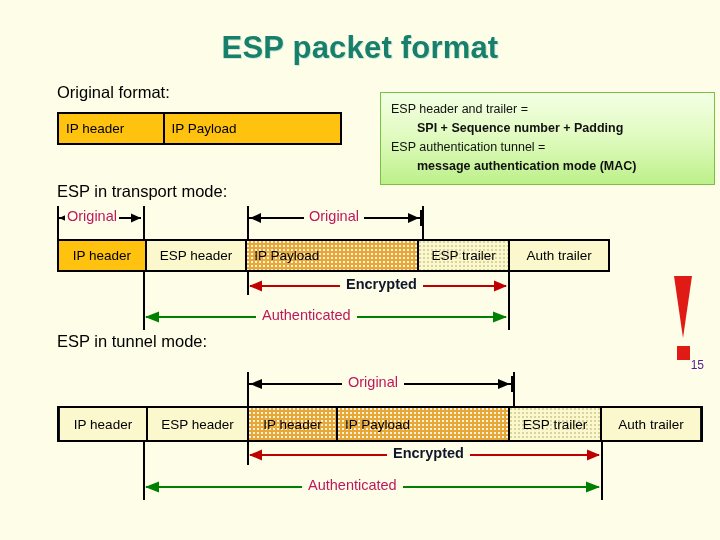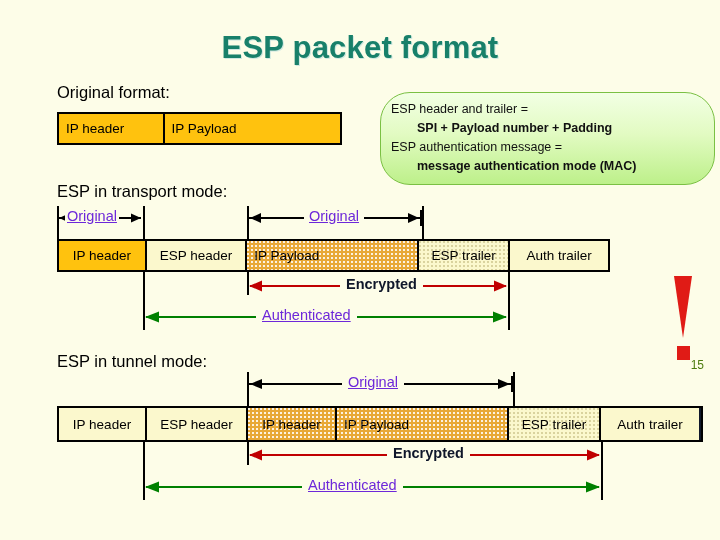--- a/index.html
+++ b/index.html
@@ -44,20 +44,21 @@
     white-space: nowrap;
   }
 
   
   .row {
     position: absolute;
     box-sizing: border-box;
     border: 2.5px solid #000;
     display: flex;
     background: #0f172a;
+    justify-content: center;
   }
   .cell {
     box-sizing: border-box;
     position: relative;
     display: flex;
     align-items: center;
     font-size: 13.5px;
     color: #000;
     padding-left: 7px;
     white-space: nowrap;
@@ -114,21 +115,21 @@
   }
   .measure svg { display: block; overflow: visible; }
   .measure .mtext {
     position: absolute;
     top: -2px;
     font-size: 14.5px;
     white-space: nowrap;
     background: transparent;
     line-height: 18px;
   }
-  .mtext.black { color: #6d28d9; text-decoration: underline; }
+  .mtext.black { color: #be185d; }
   .mtext.red   { color: #0f172a; }
 
   
   .excl {
     position: absolute;
     left: 672px;
     top: 276px;
     width: 22px;
     height: 86px;
   }
@@ -149,45 +150,45 @@
     width: 13px;
     height: 14px;
     background: #e01b16;
   }
 
   .pagenum {
     position: absolute;
     right: 16px;
     bottom: 8px;
     font-size: 12px;
-    color: #4d7c0f;
+    color: #4c1d95;
   }
 </style>
 </head>
 <body>
 
 <div class="slide">
 
   <div class="title">ESP packet format</div>
 
   <div class="label" style="left:57px; top:83px;">Original format:</div>
 
   <div class="row" style="left:57px; top:112px; width:285px; height:33px;">
     <div class="cell fill-gold" style="width:105px;">
       <span>IP header</span>
     </div>
     <div class="cell fill-gold" style="width:180px;">
       <span>IP Payload</span>
     </div>
   </div>
 
-  <div class="callout" style="left:380px; top:92px; width:335px; height:93px;border-radius:30px;">
+  <div class="callout" style="left:380px; top:92px; width:335px; height:93px;">
     <div class="hd">ESP header and trailer =</div>
-    <div class="ind">SPI + Payload number + Padding</div>
-    <div class="hd">ESP authentication message =</div>
+    <div class="ind">SPI + Sequence number + Padding</div>
+    <div class="hd">ESP authentication tunnel =</div>
     <div class="ind">message authentication mode (MAC)</div>
   </div>
 
   <div class="label" style="left:57px; top:182px;">ESP in transport mode:</div>
 
   <div class="vline" style="left:57px;  top:206px; height:35px;"></div>
   <div class="vline" style="left:143px; top:206px; height:35px;"></div>
   <div class="vline" style="left:247px; top:206px; height:35px;"></div>
   <div class="vline" style="left:422px; top:206px; height:35px;"></div>
 
@@ -249,21 +250,21 @@
       <polygon points="364,9 350,3.5 350,14.5" fill="#008000"></polygon>
     </svg>
     <span class="mtext black" style="left:113px; background:#fdfde8; padding:0 6px;">Authenticated</span>
   </div>
 
   <div class="excl">
     <div class="bar"></div>
     <div class="dot"></div>
   </div>
 
-  <div class="label" style="left:57px; top:352px;">ESP in tunnel mode:</div>
+  <div class="label" style="left:57px; top:332px;">ESP in tunnel mode:</div>
 
   <div class="vline" style="left:247px; top:372px; height:36px;"></div>
   <div class="vline" style="left:513px; top:372px; height:36px;"></div>
 
   <div class="measure" style="left:247px; top:375px; width:266px;">
     <svg width="266" height="18" viewBox="0 0 266 18">
       <line x1="1" y1="1" x2="1" y2="17" stroke="#000" stroke-width="2"></line>
       <line x1="265" y1="1" x2="265" y2="17" stroke="#000" stroke-width="2"></line>
       <line x1="2" y1="9" x2="264" y2="9" stroke="#000" stroke-width="2"></line>
       <polygon points="3,9 15,4 15,14" fill="#000"></polygon>

